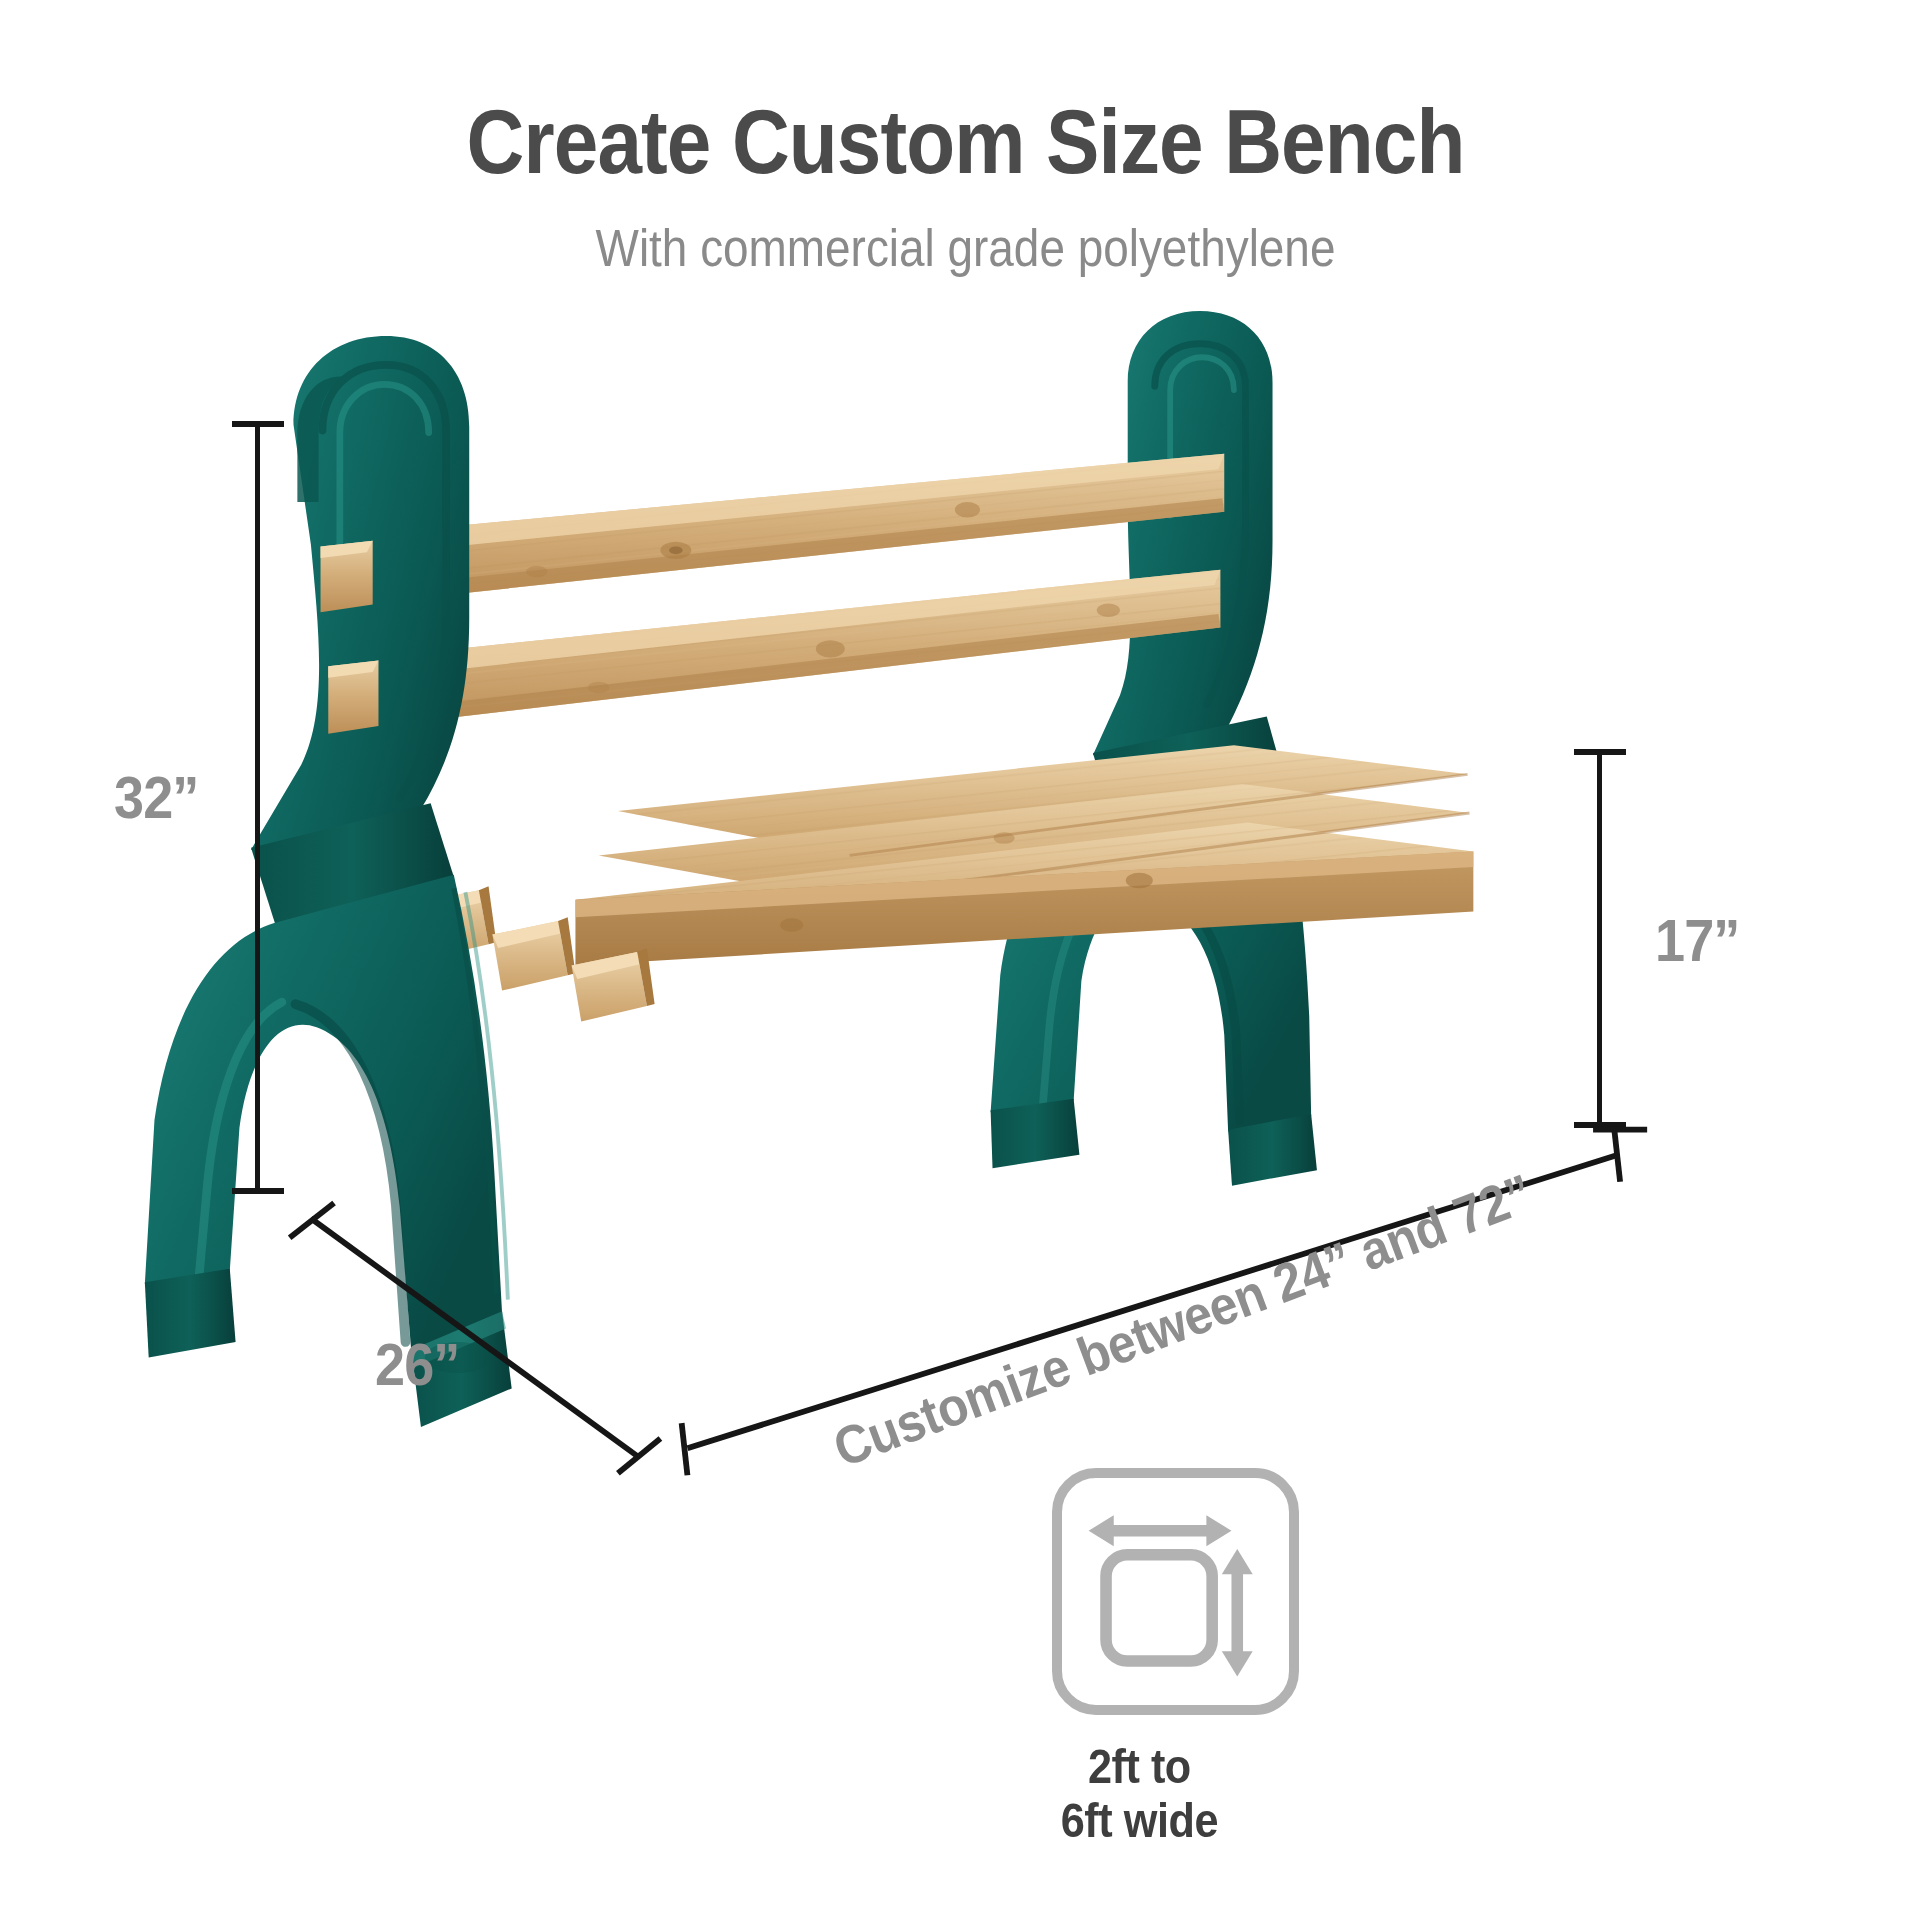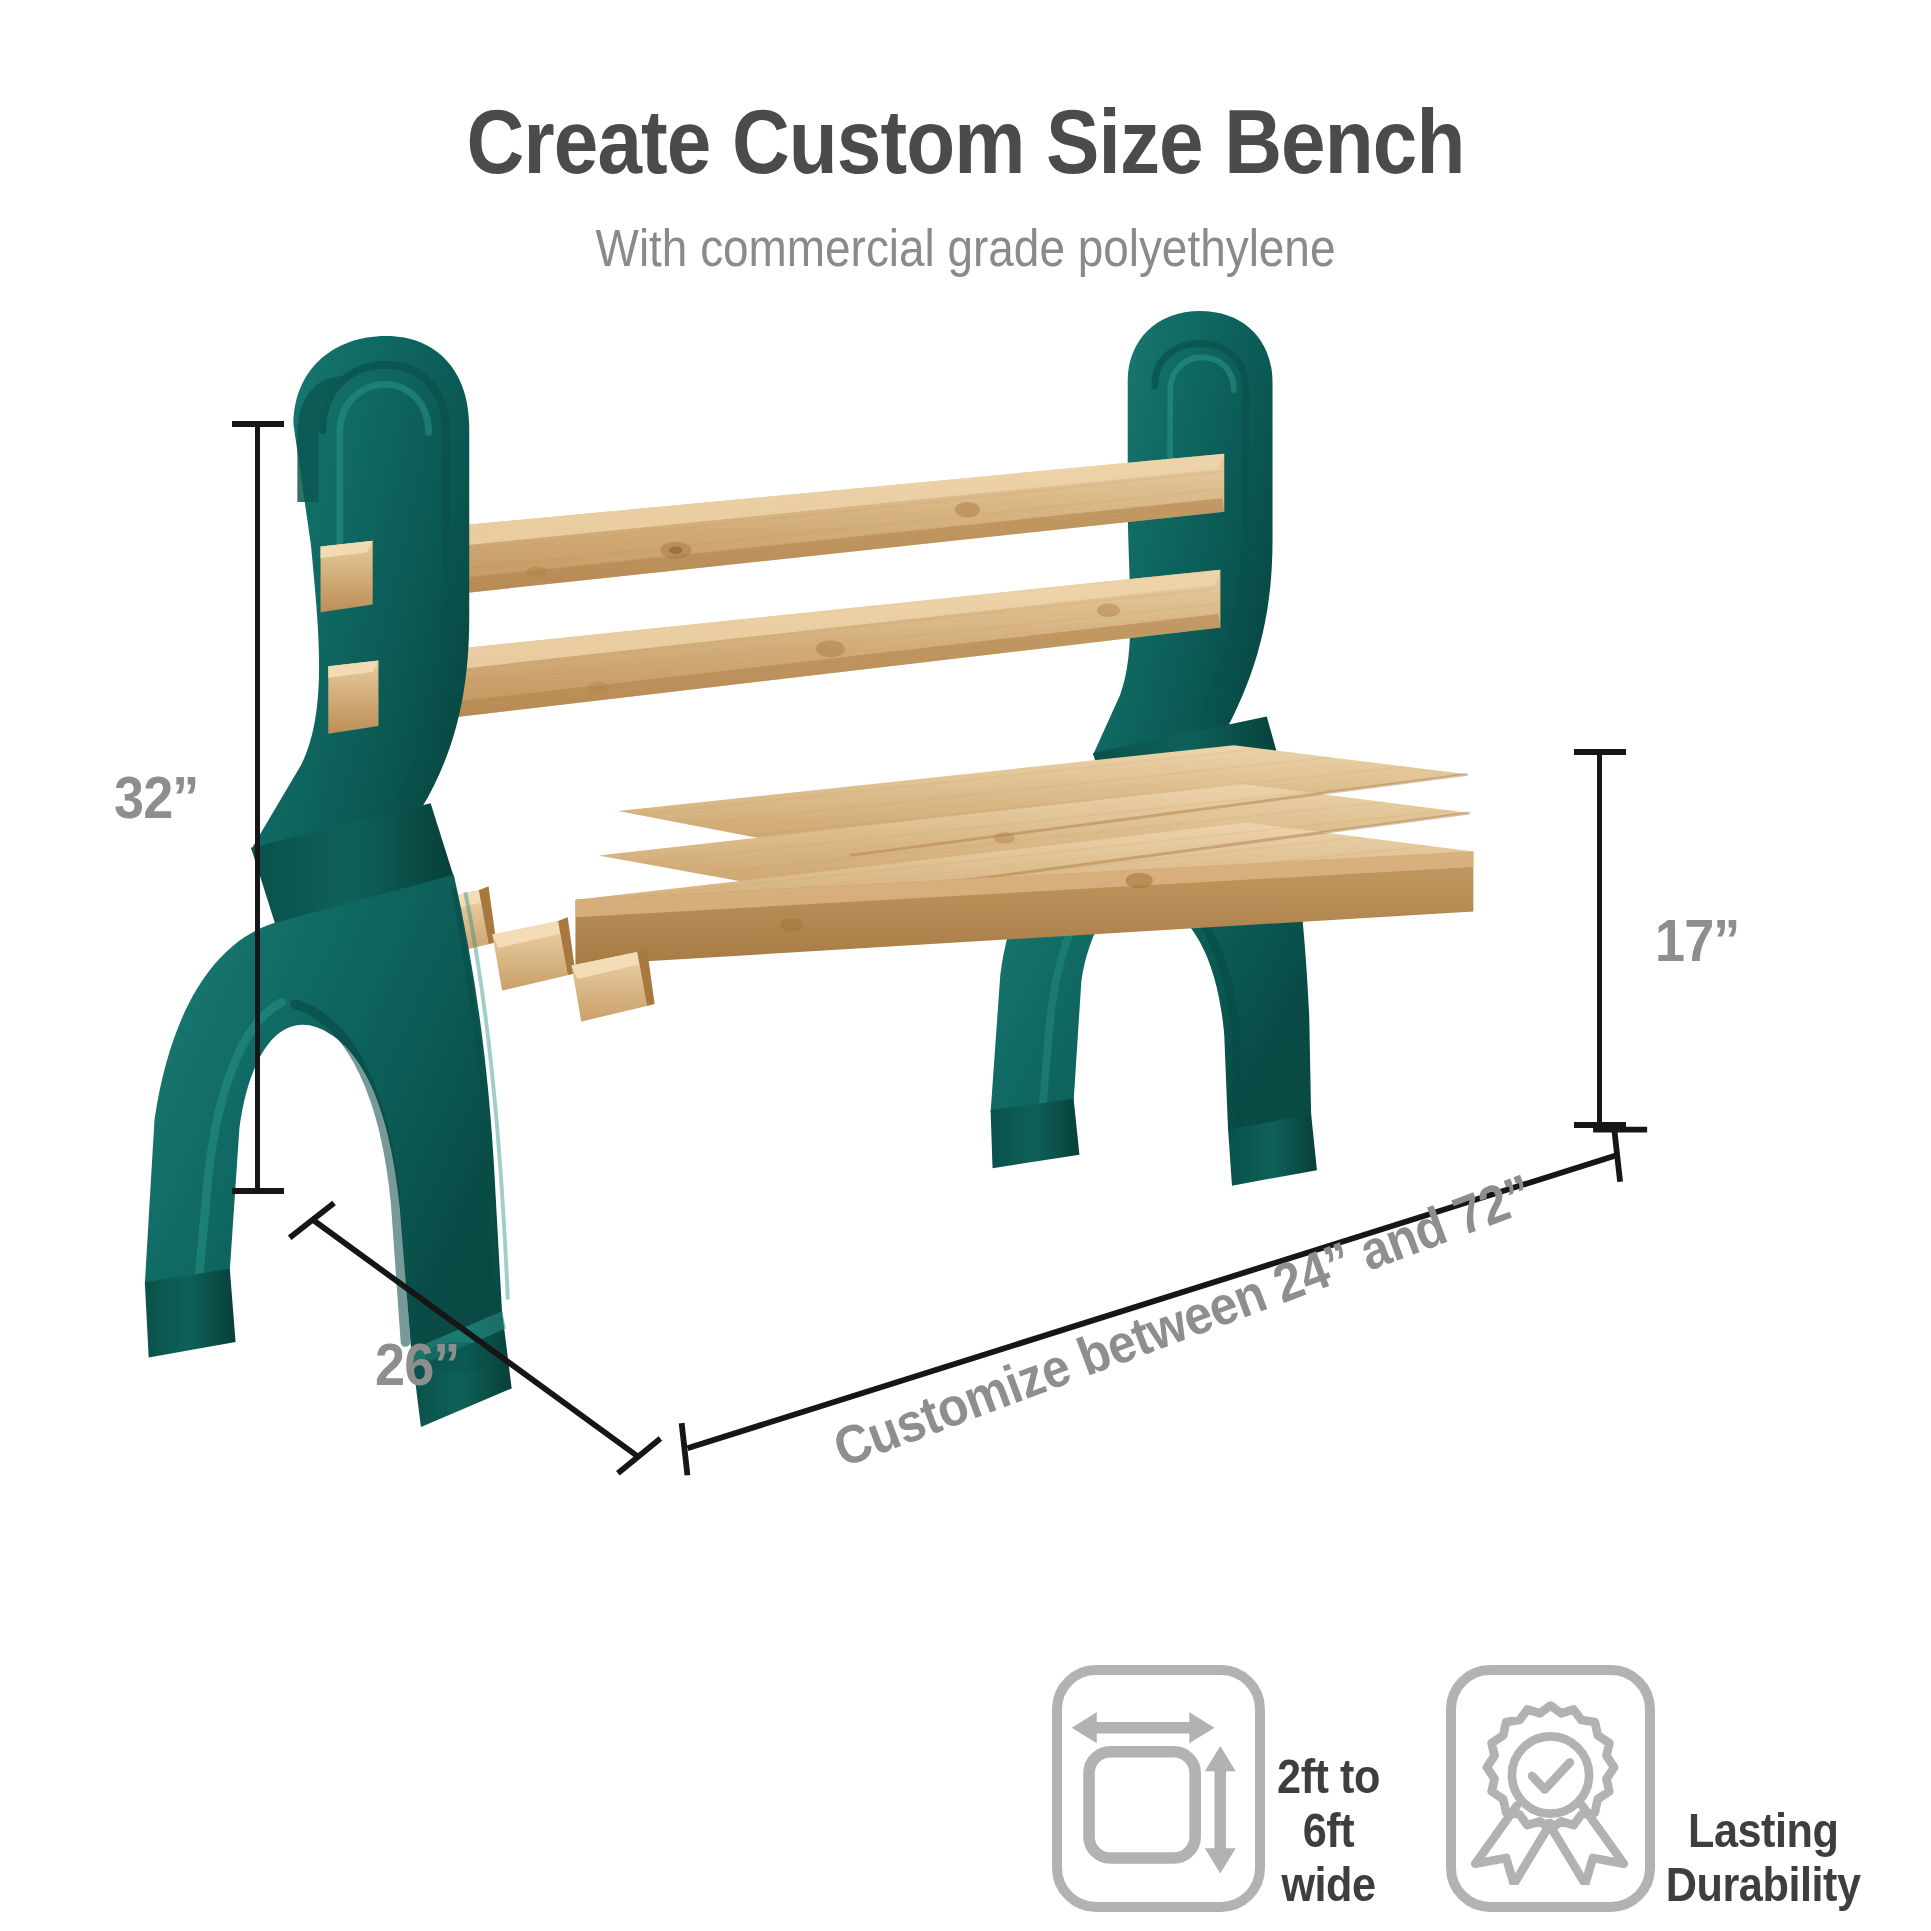--- a/index.html
+++ b/index.html
@@ -66,21 +66,21 @@
 
   
   .bench{position:absolute;left:0;top:0;width:1931px;height:1931px;}
 
   
   .features{
     position:absolute;left:1052px;top:1468px;
     width:734px;height:444px;
     display:flex;gap:54px;
   }
-  .feature{width:340px;display:flex;align-items:flex-end;}
+  .feature{width:340px;display:flex;flex-direction:column;align-items:flex-start;}
   .feature-box{
     width:247px;height:247px;
     border:10.6px solid #b2b2b2;
     border-radius:44px;
     box-sizing:border-box;
     display:flex;align-items:center;justify-content:center;
   }
   .feature-label{
     margin-top:25px;
     text-align:center;
@@ -336,38 +336,17 @@
             <polygon points="164,188 148,162 180,162"></polygon>
           </g>
 
           <rect x="28" y="62" width="110" height="110" rx="22" ry="22" fill="none" stroke="#b2b2b2" stroke-width="12"></rect>
         </svg>
       </div>
       <div class="feature-label">2ft to
 6ft wide</div>
     </div>
 
-    <div class="feature">
-      <div class="feature-box">
-        <svg width="189" height="193" viewBox="0 0 196 200" aria-hidden="true">
-          <g fill="none" stroke="#b2b2b2" stroke-width="9" stroke-linejoin="round" stroke-linecap="round">
-
-            <path d="M63 118 L20 178 L52 172 L60 199 L98 136"></path>
-            <path d="M131 118 L174 178 L142 172 L134 199 L96 136"></path>
-
-            <path d="M98 14
-                     l11 8 13 -4 8 11 14 2 3 14 12 8 -3 13 8 12 -8 12 3 13 -12 8 -3 14 -14 2 -8 11 -13 -4 -11 8
-                     -11 -8 -13 4 -8 -11 -14 -2 -3 -14 -12 -8 3 -13 -8 -12 8 -12 -3 -13 12 -8 3 -14 14 -2 8 -11 13 4 Z"></path>
-
-            <circle cx="98" cy="86" r="40"></circle>
-
-            <path d="M79 87 l13 14 26 -28"></path>
-          </g>
-        </svg>
-      </div>
-      <div class="feature-label">Lasting
-Durability</div>
-    </div>
 
   </div>
 
 </div>
 
 
 </body></html>

